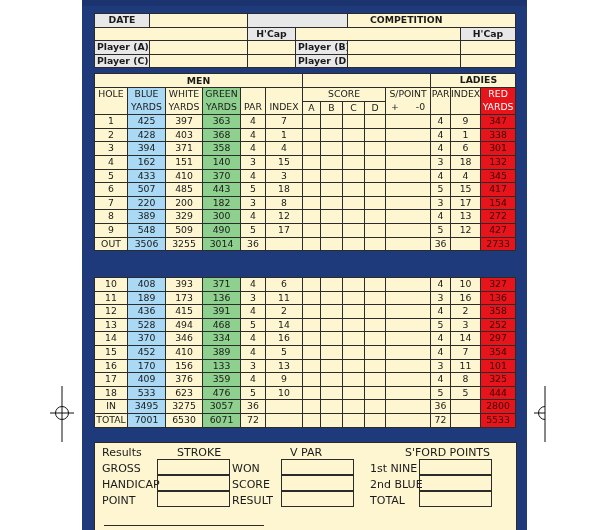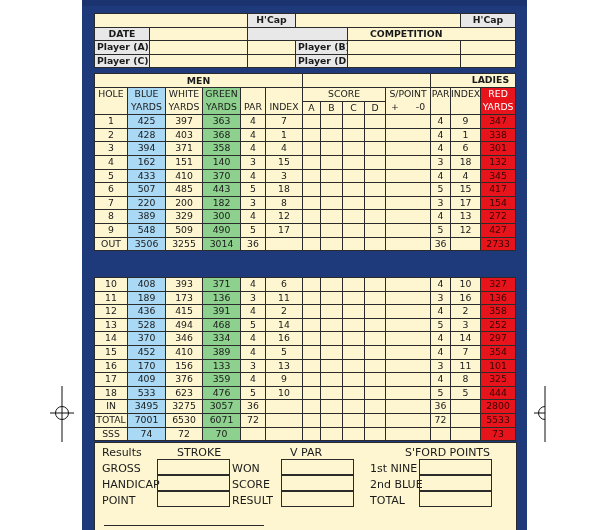--- a/index.html
+++ b/index.html
@@ -39,30 +39,30 @@
   <colgroup>
     <col style="width:55px">
       <col style="width:98px">
       <col style="width:48px">
       <col style="width:52px">
     <col style="width:113px">
       <col style="width:55px">
   </colgroup>
   <tbody>
       <tr>
+    <td class="grey bold">DATE</td>
+    <td></td>
+    <td class="grey noright" colspan="2"></td>
+    <td class="bold" colspan="2" style="text-align:left; padding-left:22px;">COMPETITION</td>
+  </tr>
+  <tr>
     <td colspan="2"></td>
     <td class="grey bold">H'Cap</td>
     <td colspan="2"></td>
     <td class="grey bold">H'Cap</td>
-  </tr>
-  <tr>
-    <td class="grey bold">DATE</td>
-    <td></td>
-    <td class="grey noright" colspan="2"></td>
-    <td class="bold" colspan="2" style="text-align:left; padding-left:22px;">COMPETITION</td>
   </tr>
   <tr>
     <td class="grey bold left">Player (A)</td>
     <td></td>
     <td></td>
     <td class="grey bold left">Player (B)</td>
     <td></td>
     <td></td>
   </tr>
   <tr>
@@ -90,21 +90,21 @@
       <col style="width:21px">
     <col style="width:45px">
     <col style="width:20px">
       <col style="width:30px">
       <col style="width:35px">
   </colgroup>
   <tbody>
       <tr>
     <td colspan="6" class="bold" style="height:13px;line-height:13px;">MEN</td>
     <td colspan="5" class="noright"></td>
-    <td colspan="3" class="bold" style="text-align:right;padding-right:6px;margin-top:40px;">LADIES</td>
+    <td colspan="3" class="bold" style="text-align:right;padding-right:18px;margin-top:40px;">LADIES</td>
   </tr>
   <tr>
     <td class="bold nobottom" style="font-weight:normal;">HOLE</td>
     <td class="blue nobottom">BLUE</td>
     <td class="nobottom">WHITE</td>
     <td class="green nobottom">GREEN</td>
     <td class="nobottom"></td>
     <td class="nobottom"></td>
     <td colspan="4" class="nobottom">SCORE</td>
     <td class="nobottom">S/POINT</td>
@@ -478,36 +478,20 @@
         <td></td>
         <td></td>
         <td></td>
         <td></td>
         <td></td>
         <td></td>
         <td>72</td>
         <td></td>
         <td class="red">5533</td>
       </tr>
-      <tr>
-        <td>SSS</td>
-        <td class="blue">74</td>
-        <td>72</td>
-        <td class="green">70</td>
-        <td></td>
-        <td></td>
-        <td></td>
-        <td></td>
-        <td></td>
-        <td></td>
-        <td></td>
-        <td></td>
-        <td></td>
-        <td class="red">73</td>
-      </tr>
     </tbody>
 </table>
 
 <div class="results">
   <span class="lbl" style="left:7px; top:3px;">Results</span>
   <span class="lbl" style="left:82px; top:3px;">STROKE</span>
   <span class="lbl" style="left:195px; top:3px;">V PAR</span>
   <span class="lbl" style="left:310px; top:3px;">S'FORD POINTS</span>
 
   <span class="lbl" style="left:7px; top:19px;">GROSS</span>

